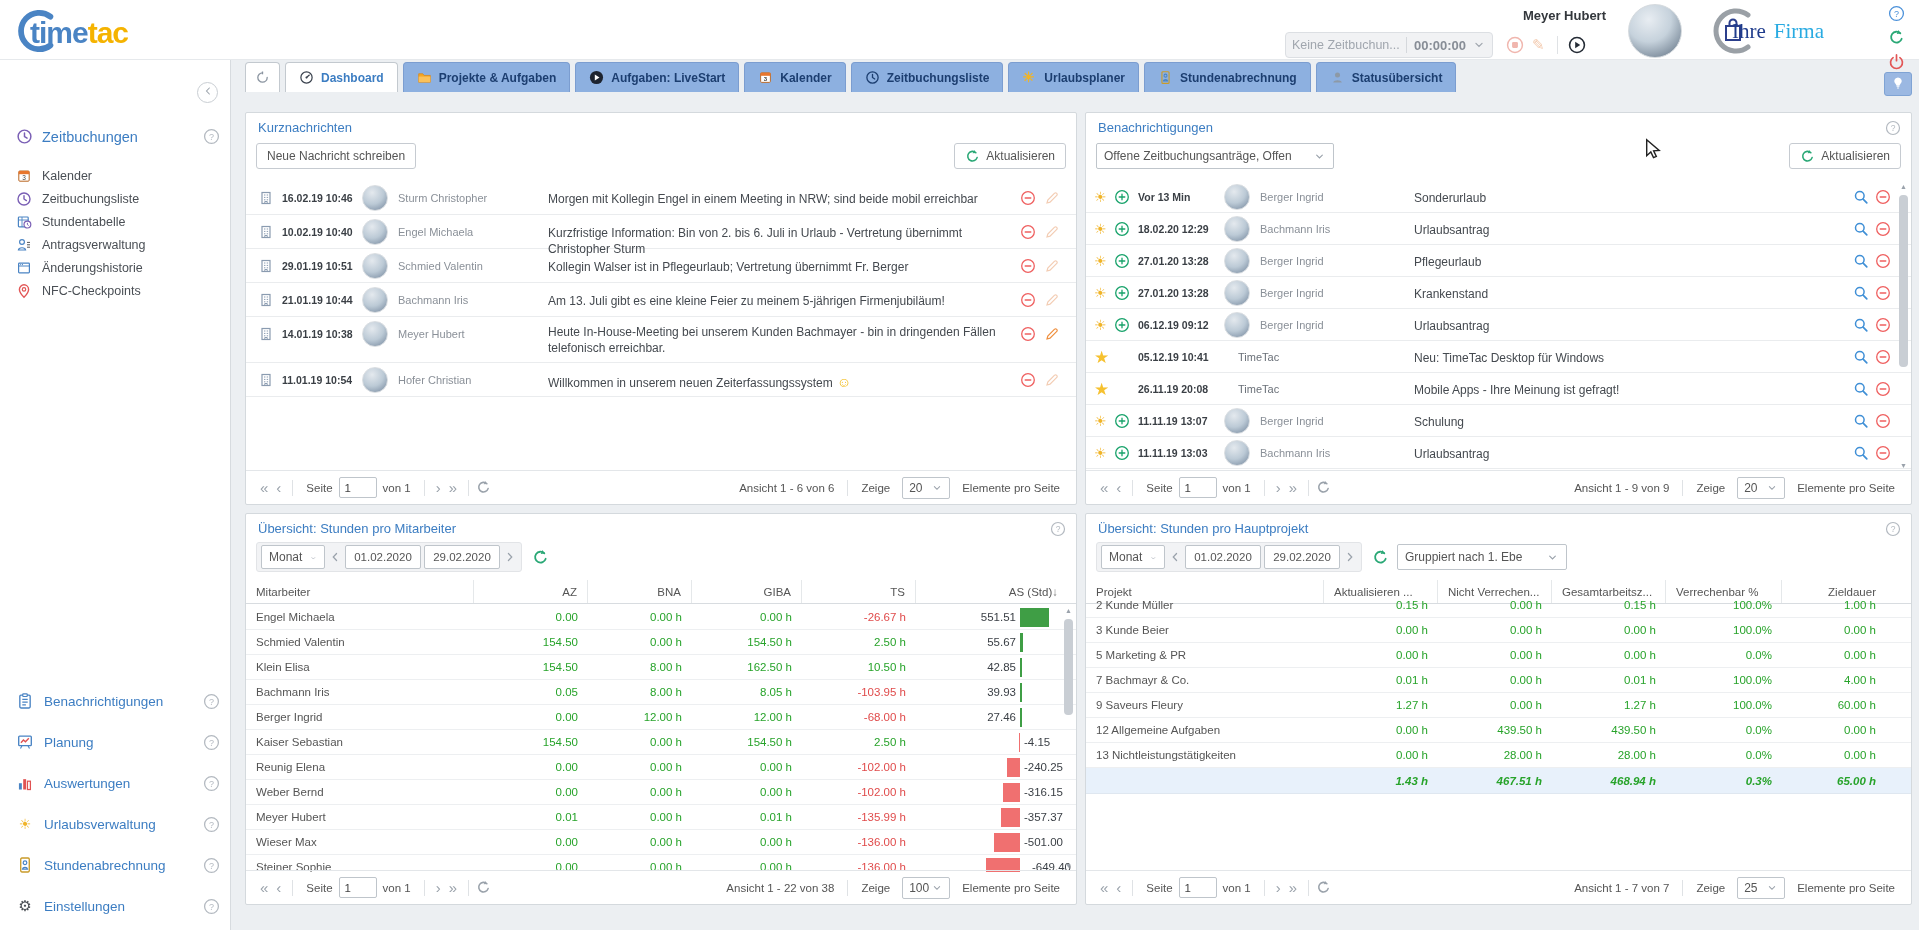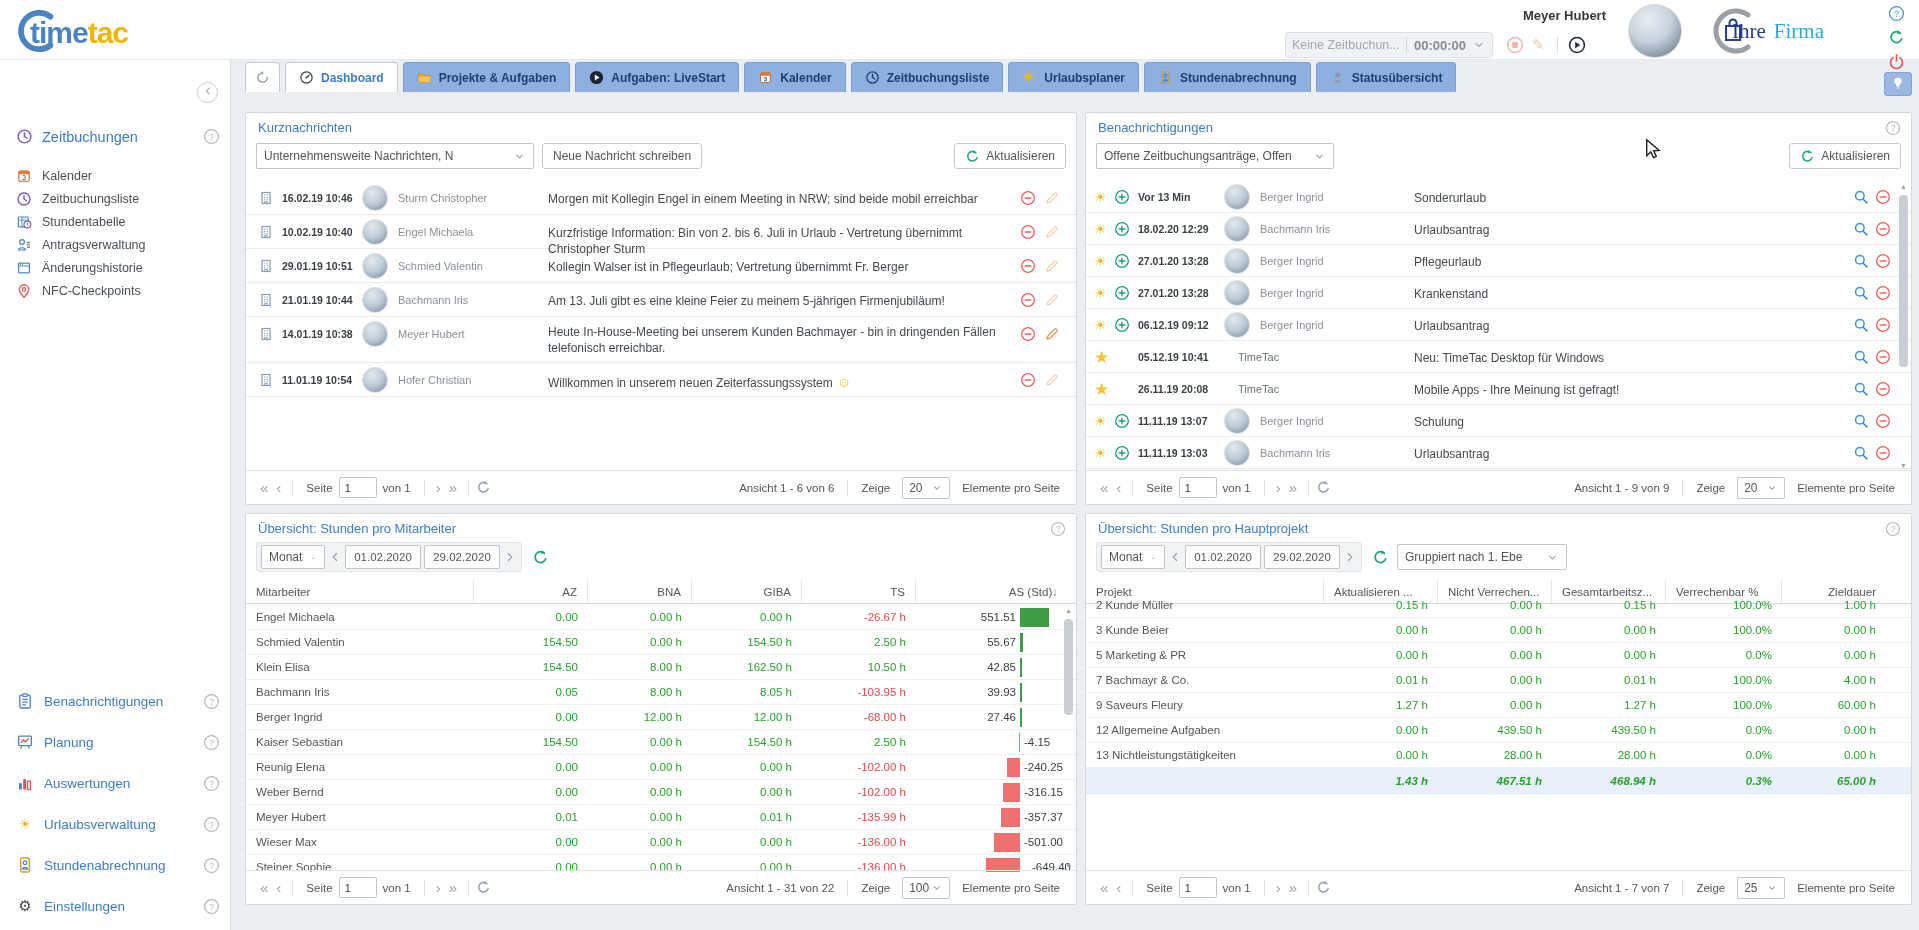--- a/index.html
+++ b/index.html
@@ -378,26 +378,20 @@
             <circle cx="8" cy="5.4" r="2.7" fill="#8d99a6"></circle>
             <path d="M3.4 13.4c.6-3.4 8.6-3.4 9.2 0z" fill="#8d99a6"></path>
           </svg></span>
         <span>Statusübersicht</span>
       </div>
     </div>
 
   <div class="panel" id="panel-kn">
     <div class="panel-title">Kurznachrichten</div>
     <div class="ptoolbar">
-      <div class="selbox" style="width:278px;">
-        <span style="flex:1;overflow:hidden;white-space:nowrap;">Unternehmensweite Nachrichten, N</span>
-        <span class="chev"><svg viewBox="0 0 16 16">
-              <path d="M4.5 6.2L8 9.7l3.5-3.5" fill="none" stroke="currentColor" stroke-width="1.4" stroke-linecap="round"></path>
-            </svg></span>
-      </div>
       <div class="btn">
           <span>Neue Nachricht schreiben</span>
         </div>
       <div class="btn btn-right" style="right:0;">
         <span class="bic"><svg viewBox="0 0 16 16">
               <path d="M12.9 9.2A5.1 5.1 0 1 1 11.6 4" fill="none" stroke="currentColor" stroke-width="1.7" stroke-linecap="round"></path>
               <path d="M9.8 1l2 3.2-3.6.4z" fill="currentColor"></path>
             </svg></span>
         <span>Aktualisieren</span>
       </div>
@@ -947,21 +941,21 @@
         <span class="pglabel">von 1</span>
         <span class="pgsep"></span>
         <span class="pgarr">›</span>
         <span class="pgarr">»</span>
         <span class="pgsep"></span>
         <span class="pgref"><svg viewBox="0 0 16 16">
             <path d="M12.9 9.2A5.1 5.1 0 1 1 11.6 4" fill="none" stroke="currentColor" stroke-width="1.7" stroke-linecap="round"></path>
             <path d="M9.8 1l2 3.2-3.6.4z" fill="currentColor"></path>
           </svg></span>
         <div class="pgright">
-          <span class="pglabel">Ansicht 1 - 31 von 22</span>
+          <span class="pglabel">Ansicht 1 - 22 von 38</span>
           <span class="pgsep"></span>
           <span class="pglabel">Zeige</span>
           <div class="ppbox">
             <span>100</span>
             <span class="chev"><svg viewBox="0 0 16 16">
                 <path d="M4.5 6.2L8 9.7l3.5-3.5" fill="none" stroke="currentColor" stroke-width="1.4" stroke-linecap="round"></path>
               </svg></span>
           </div>
           <span class="pglabel">Elemente pro Seite</span>
         </div>

